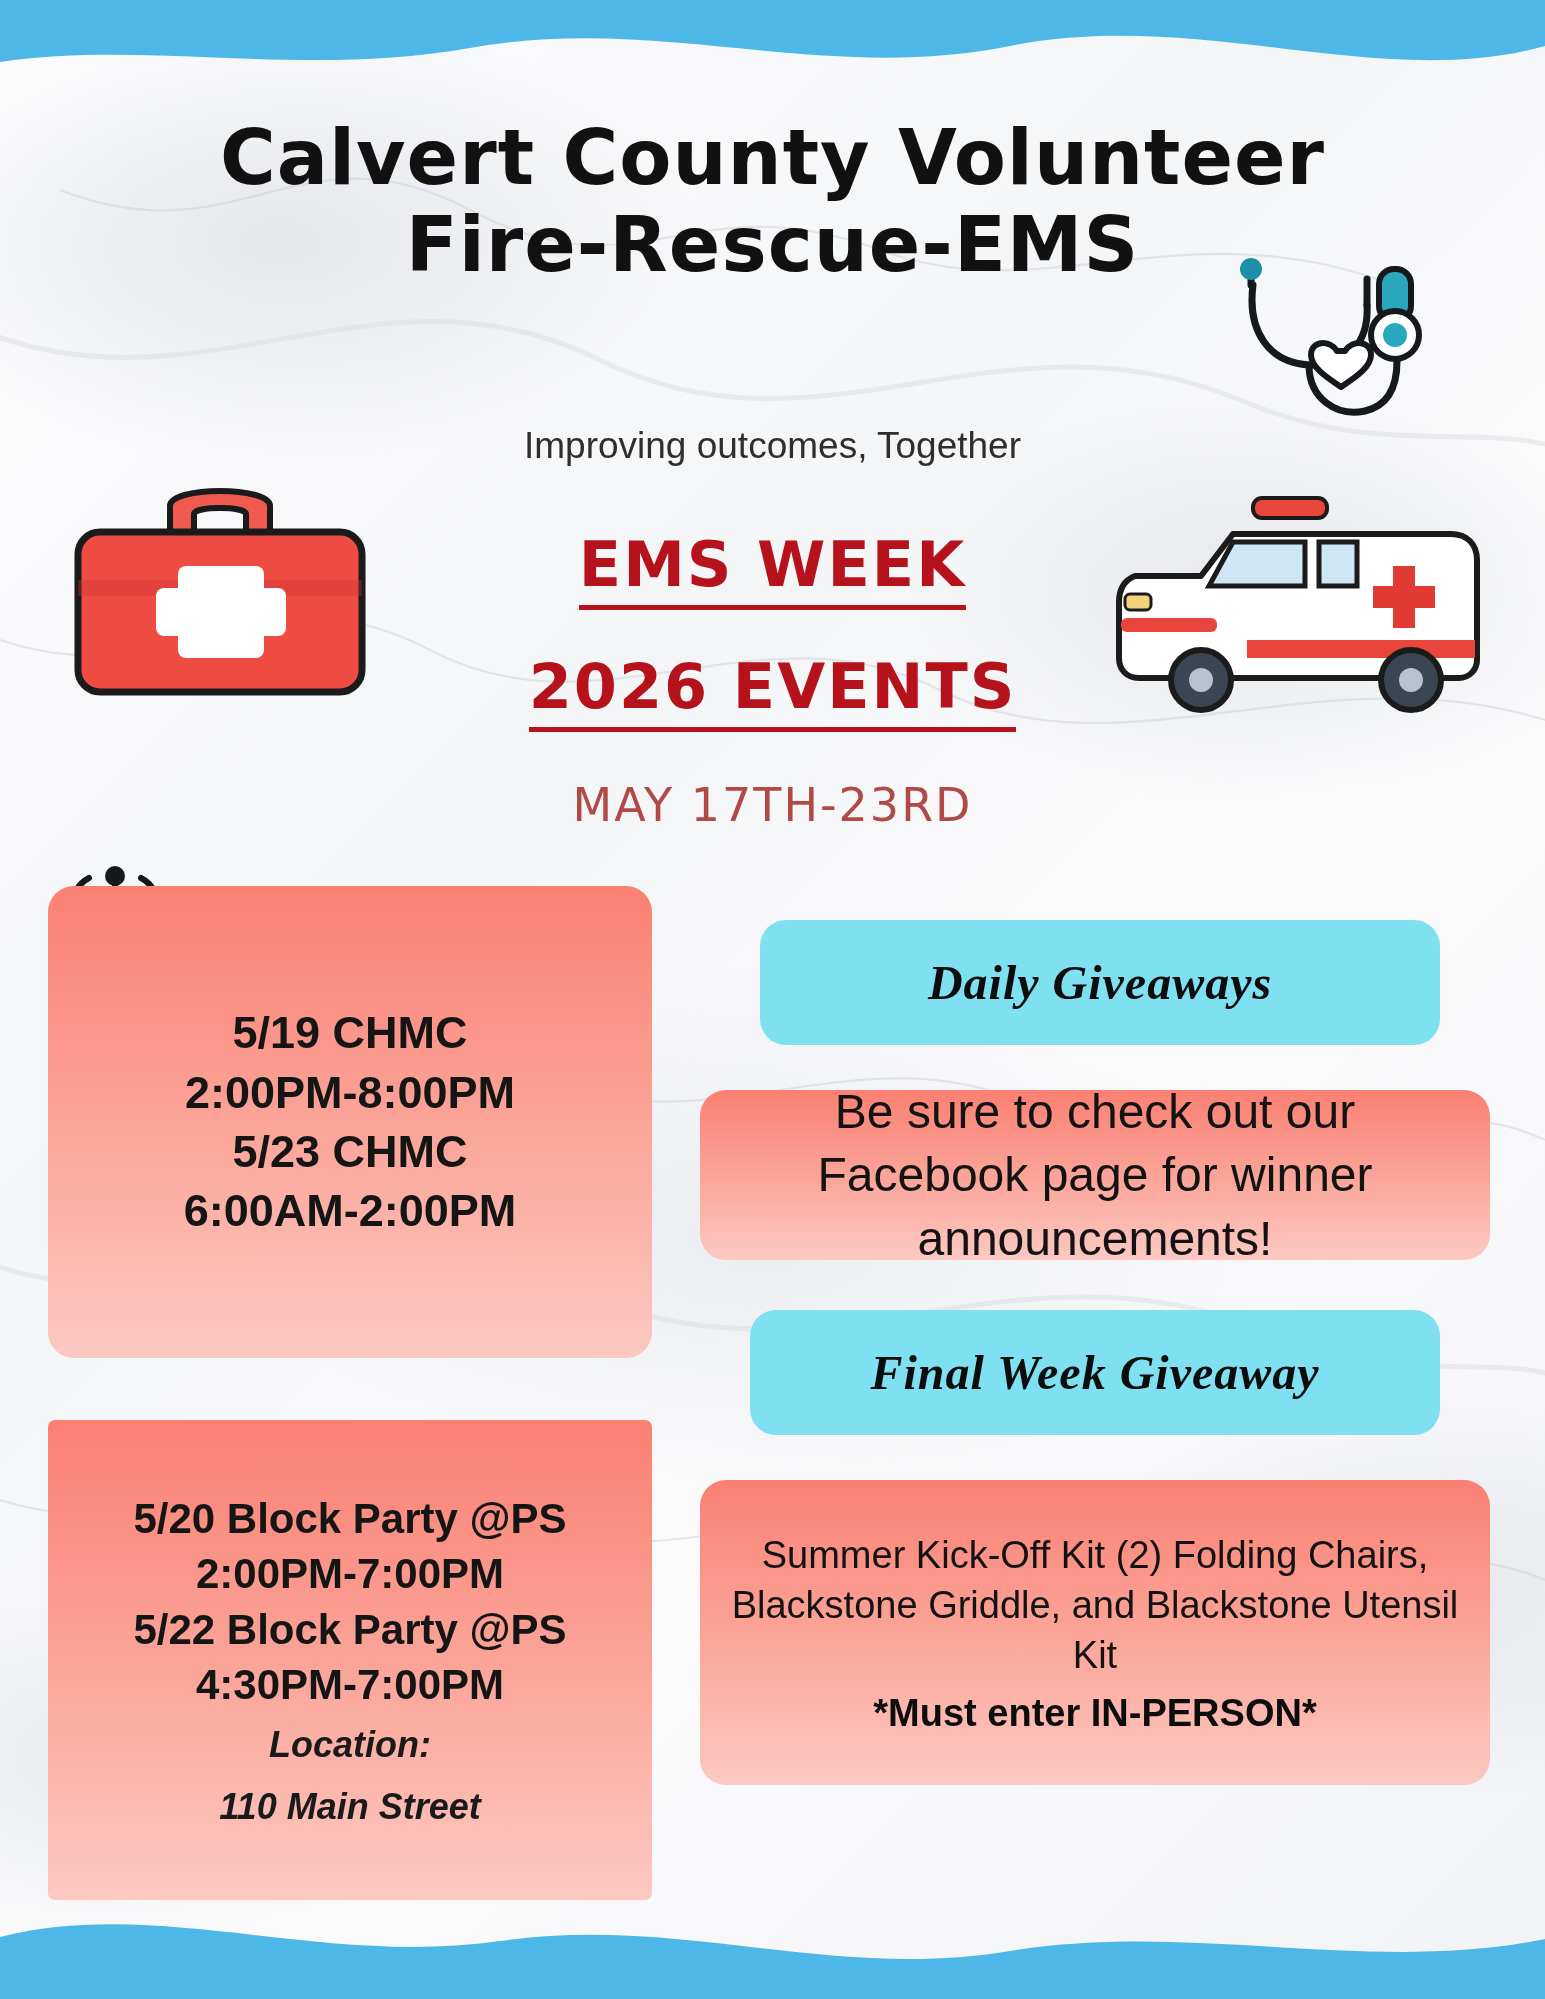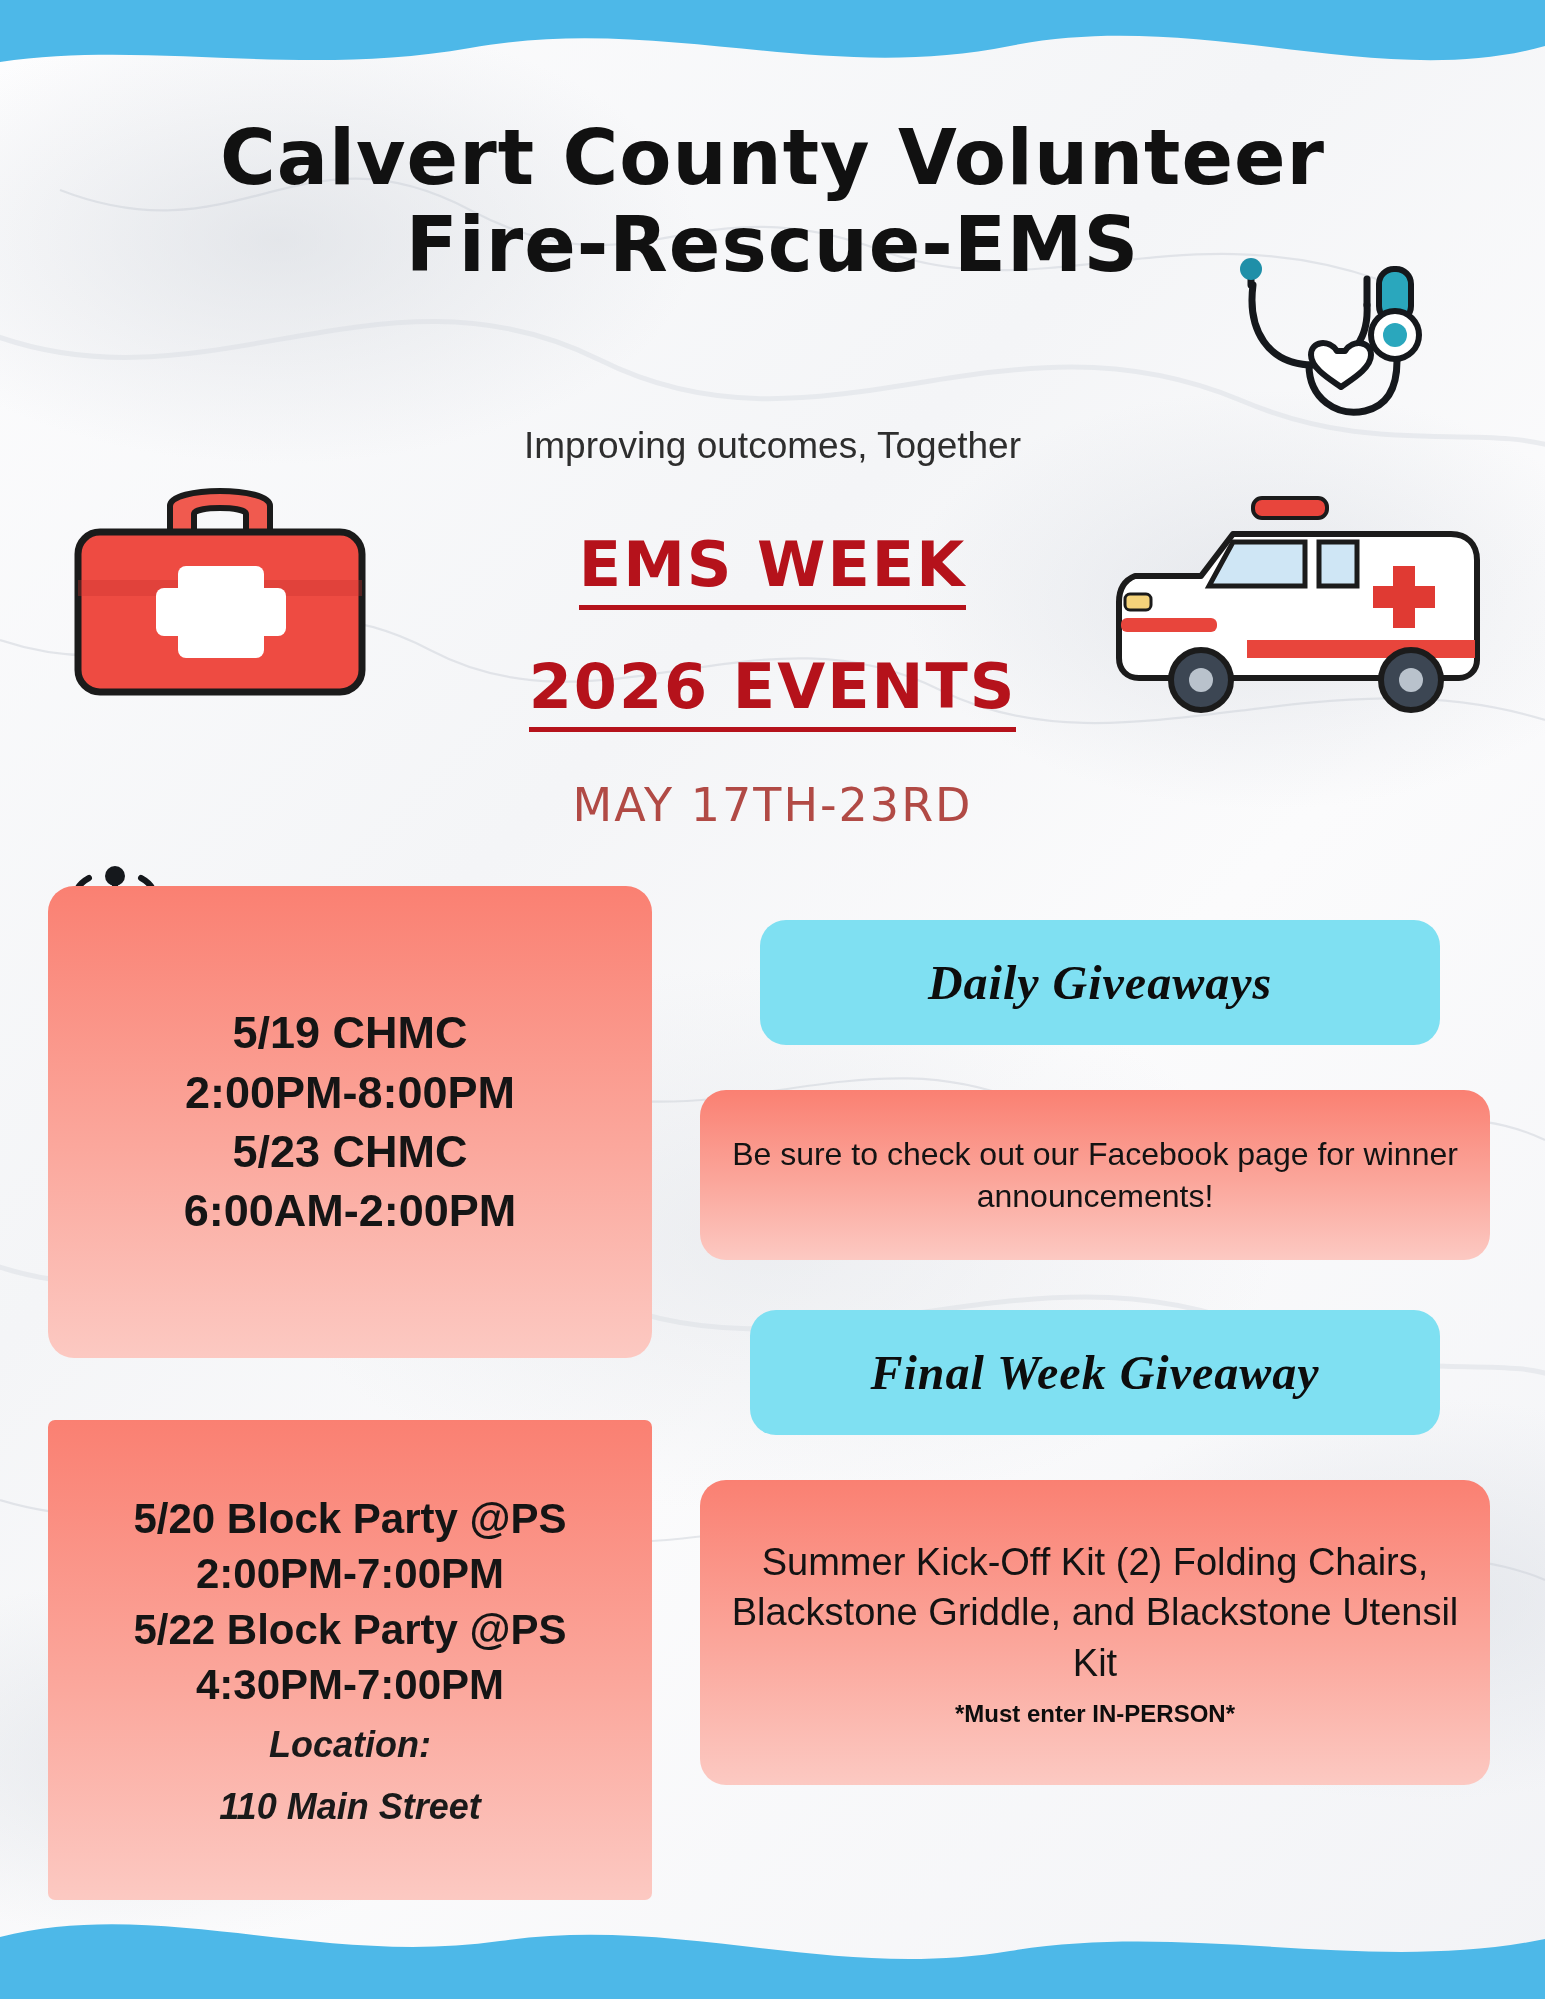--- a/index.html
+++ b/index.html
@@ -159,29 +159,29 @@
   .script-title {
     font-family: Liberation Serif, serif;
     font-style: italic;
     font-weight: bold;
     font-size: 48px;
     color: #0d0d0d;
     letter-spacing: 1px;
   }
 
   .body-text {
-    font-size: 32px;
+    font-size: 48px;
     color: #131313;
     font-family: "Liberation Sans", sans-serif;
     line-height: 1.32;
     padding: 0 26px;
   }
   .body-text.big { font-size: 38px; }
   .must-enter {
-    font-size: 24px;
+    font-size: 38px;
     font-weight: bold;
     color: #0d0d0d;
     font-family: "Liberation Sans", sans-serif;
     margin-top: 12px;
   }
 </style>
 </head>
 <body>
 
 <div class="poster">

